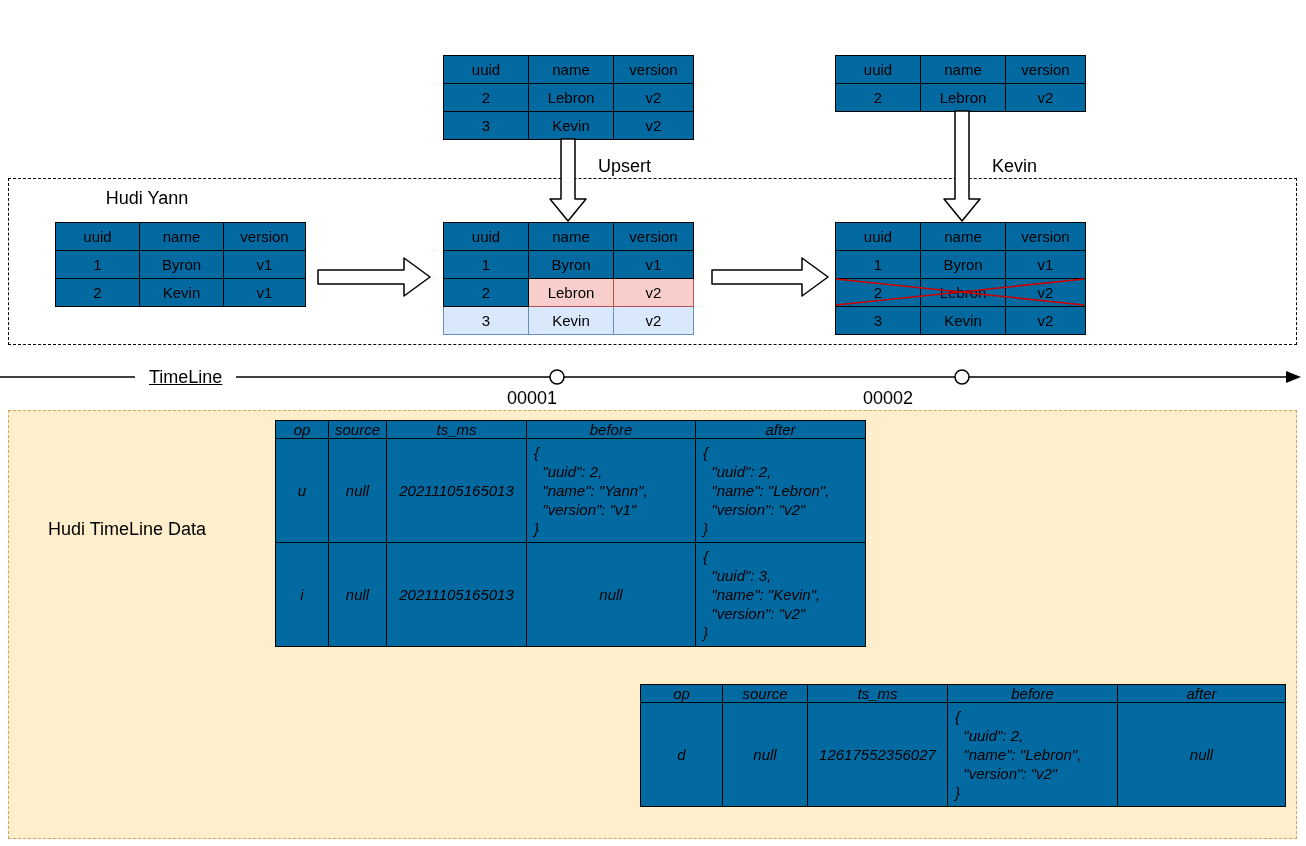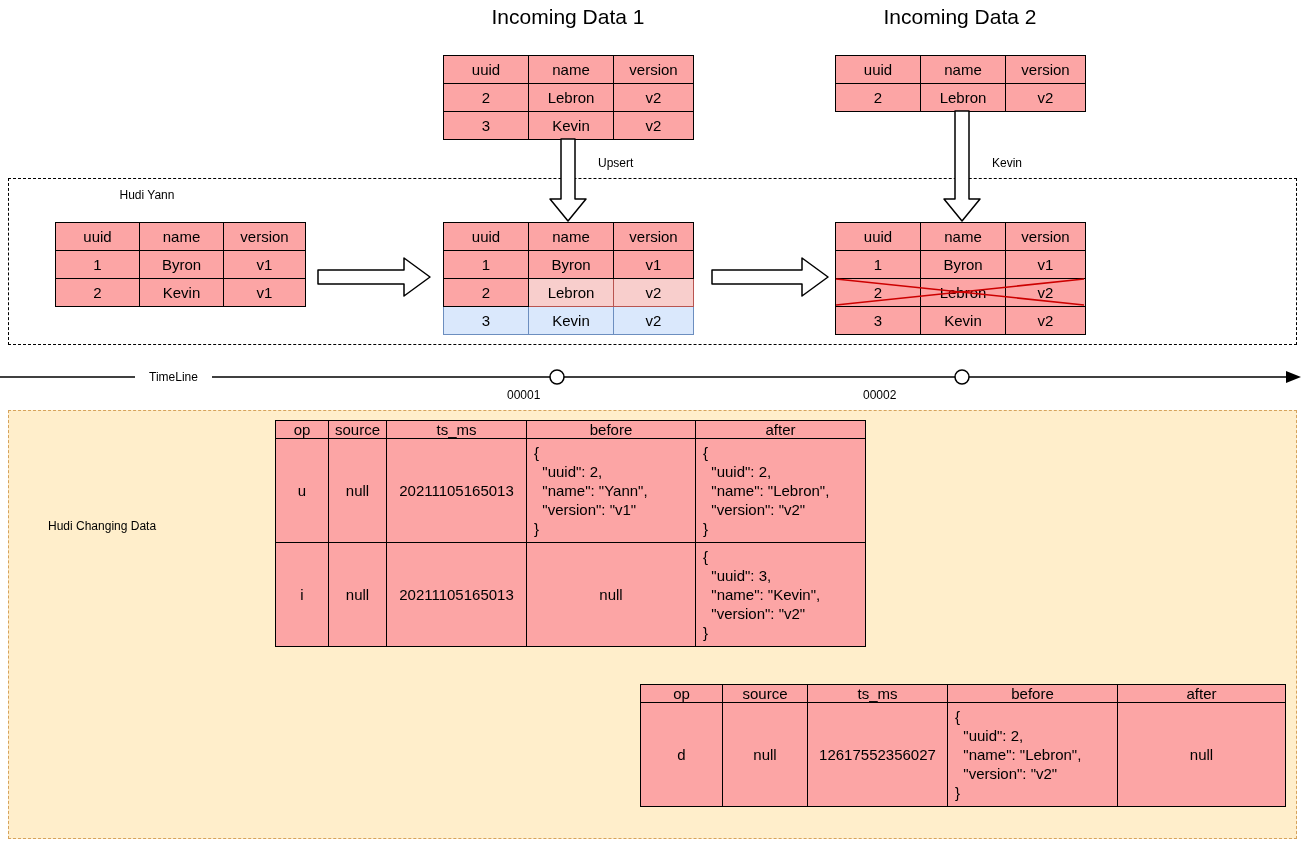--- a/index.html
+++ b/index.html
@@ -2,49 +2,49 @@
 <html style="--update-row-fill: #f8cecc; --update-row-border: #b85450; --insert-row-fill: #dae8fc; --insert-row-border: #6c8ebf; --changing-data-bg: #ffeecb; --changing-data-border: #d6a35c; --delete-cross: #cc0000;"><head>
 <meta charset="utf-8">
 <style>
   * { margin: 0; padding: 0; box-sizing: border-box; }
   html, body { background: #fff; }
   body { font-family: "Liberation Sans", sans-serif; color: #000; }
   .canvas { position: relative; width: 1306px; height: 846px; background: #fff; overflow: hidden; }
   .abs { position: absolute; }
 
   .diagram-title { font-size: 21px; text-align: center; white-space: nowrap; }
-  .lbl { font-size: 12px; white-space: nowrap; }
+  .lbl { font-size: 18px; white-space: nowrap; }
 
   
   .hudi-box { left: 8px; top: 178px; width: 1289px; height: 167px; border: 1px dashed #000; background: transparent; }
   .changing-box { left: 8px; top: 410px; width: 1289px; height: 429px;
                   background: var(--changing-data-bg, #ffeecb);
                   border: 1px dashed var(--changing-data-border, #d6a35c); }
 
   
-  table.dtable { border-collapse: collapse; background: #fca5a5; table-layout: fixed; }
+  table.dtable { border-collapse: collapse; background: #0369a1; table-layout: fixed; }
   table.dtable th, table.dtable td {
     border: 1px solid #000; font-size: 15px; font-weight: 400;
     text-align: center; vertical-align: middle; padding: 0; height: 28px;
     overflow: hidden;
   }
   .hl-red  { background: var(--update-row-fill, #f8cecc); border-color: var(--update-row-border, #b85450) !important; }
   .hl-blue { background: var(--insert-row-fill, #dae8fc); border-color: var(--insert-row-border, #6c8ebf) !important; }
 
   
-  table.cdc th, table.cdc td { height: auto; }
+  table.cdc th, table.cdc td { height: auto; font-style: italic; }
   table.cdc .json-cell { text-align: left; white-space: pre; padding: 4px 7px; line-height: 19px; }
   .h24 th { height: 24px; }
   .h26 th { height: 26px; }
   .h120 td { height: 120px; }
   .h104 td { height: 104px; }
   .h112 td { height: 112px; }
 
   .overlay { left: 0; top: 0; pointer-events: none; }
-  .timeline-label { background: #fff; padding: 0 14px; line-height: 22px; }
+  .timeline-label { background: #fff; padding: 0 14px; line-height: 22px; text-decoration: underline; }
   .marker-label { text-align: left; }
 </style>
 </head>
 <body>
 
 <div class="canvas">
 
   <div class="abs hudi-box"></div>
   <div class="abs changing-box"></div>
 
@@ -267,27 +267,25 @@
     <polygon points="1286,371 1301,377 1286,383" fill="#000000"></polygon>
     <circle cx="557" cy="377" r="7" fill="#ffffff" stroke="#000000" stroke-width="1.5"></circle>
     <circle cx="962" cy="377" r="7" fill="#ffffff" stroke="#000000" stroke-width="1.5"></circle>
 
     <g>
       <line x1="836" y1="279" x2="1084" y2="305" style="stroke: var(--delete-cross, #cc0000);" stroke-width="1.5"></line>
       <line x1="836" y1="305" x2="1084" y2="279" style="stroke: var(--delete-cross, #cc0000);" stroke-width="1.5"></line>
     </g>
   </svg>
 
-  <div class="abs diagram-title" style="left:443px; top:5px; width:250px;">Incoming Data 1</div>
-  <div class="abs diagram-title" style="left:835px; top:5px; width:250px;">Incoming Data 2</div>
 
   <div class="abs lbl" style="left:598px; top:156px;">Upsert</div>
   <div class="abs lbl" style="left:992px; top:156px;">Kevin</div>
 
   <div class="abs lbl" style="left:57px; top:188px; width:180px; text-align:center;">Hudi Yann</div>
 
   <div class="abs lbl timeline-label" style="left:135px; top:366px;">TimeLine</div>
   <div class="abs lbl marker-label" style="left:507px; top:388px; width:100px;">00001</div>
   <div class="abs lbl marker-label" style="left:863px; top:388px; width:100px;">00002</div>
 
-  <div class="abs lbl" style="left:48px; top:519px;">Hudi Changing Data</div>
+  <div class="abs lbl" style="left:48px; top:519px;">Hudi TimeLine Data</div>
 
 </div>
 
 </body></html>

